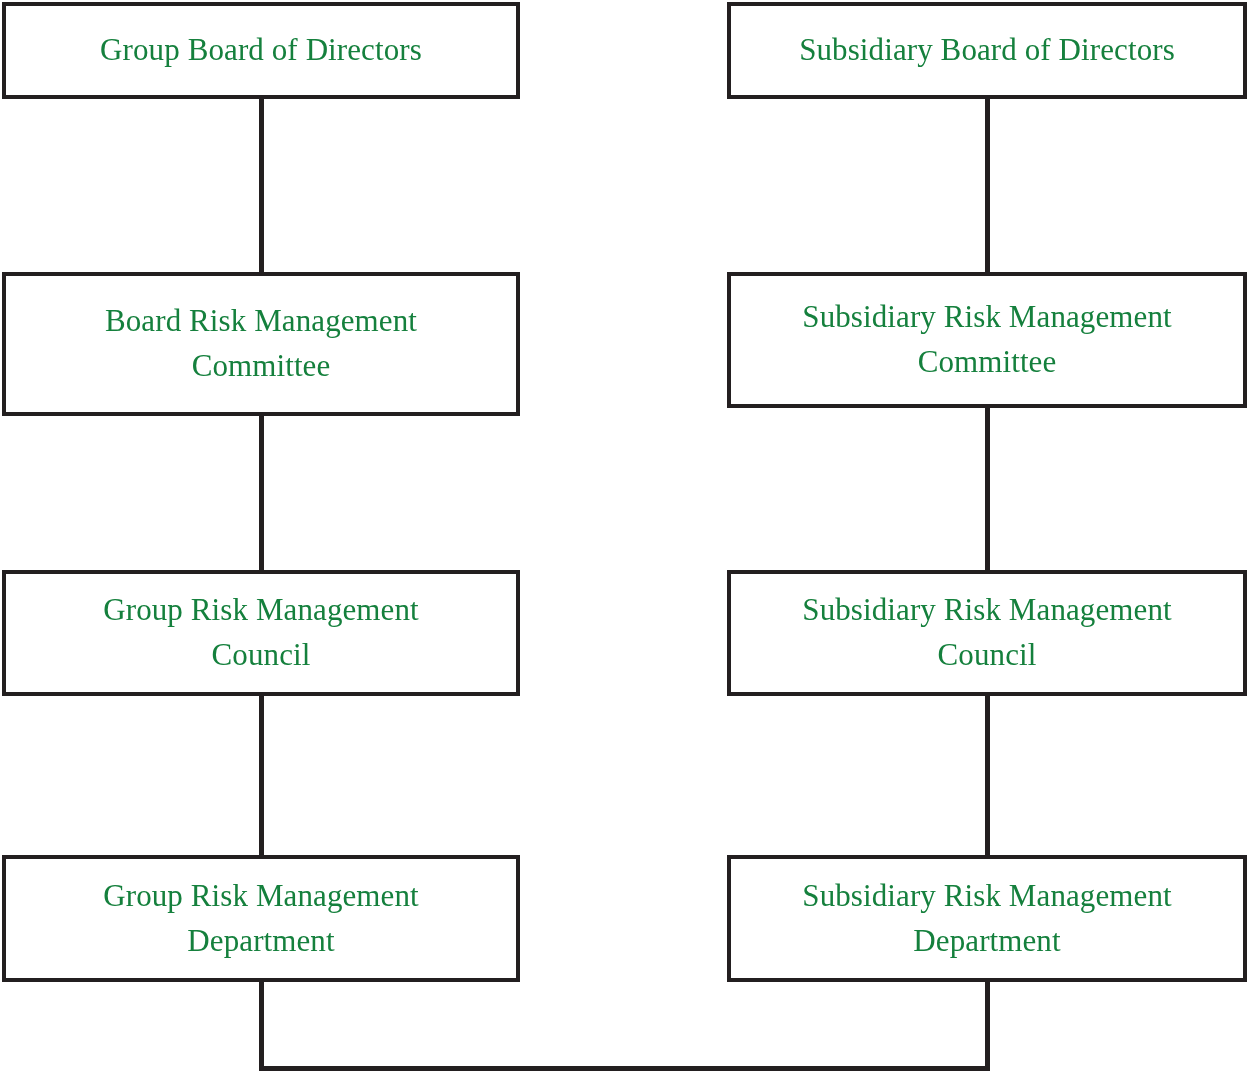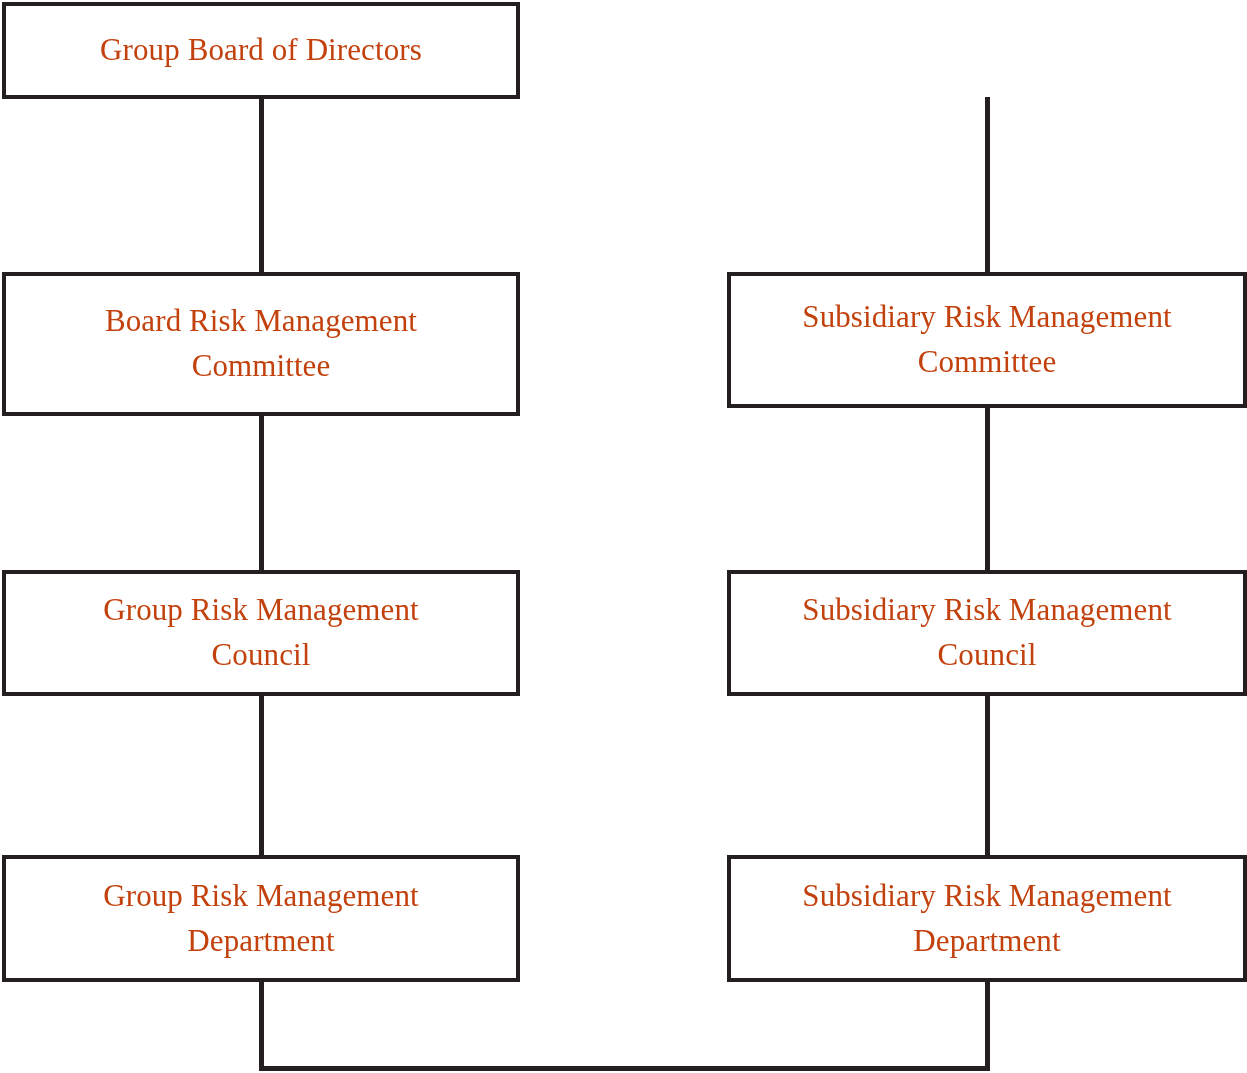--- a/index.html
+++ b/index.html
@@ -24,21 +24,21 @@
     background: #ffffff;
     display: flex;
     align-items: center;
     justify-content: center;
     text-align: center;
     z-index: 3;
   }
   .node-label {
     font-size: 31px;
     line-height: 1.45;
-    color: #c2410c;
+    color: #15803d;
     letter-spacing: 0.1px;
     padding: 0 14px;
     white-space: pre-line;
   }
   .connector-v {
     position: absolute;
     width: 5px;
     background: #231f20;
     z-index: 1;
   }
@@ -78,20 +78,23 @@
   <div class="node-box" style="left:2px; top:570px; width:518px; height:126px;">
     <span class="node-label">Group Risk Management
 Council</span>
   </div>
 
   <div class="node-box" style="left:2px; top:855px; width:518px; height:127px;">
     <span class="node-label">Group Risk Management
 Department</span>
   </div>
 
+  <div class="node-box" style="left:727px; top:2px; width:520px; height:97px;">
+    <span class="node-label">Subsidiary Board of Directors</span>
+  </div>
 
   <div class="node-box" style="left:727px; top:272px; width:520px; height:136px;">
     <span class="node-label">Subsidiary Risk Management
 Committee</span>
   </div>
 
   <div class="node-box" style="left:727px; top:570px; width:520px; height:126px;">
     <span class="node-label">Subsidiary Risk Management
 Council</span>
   </div>

